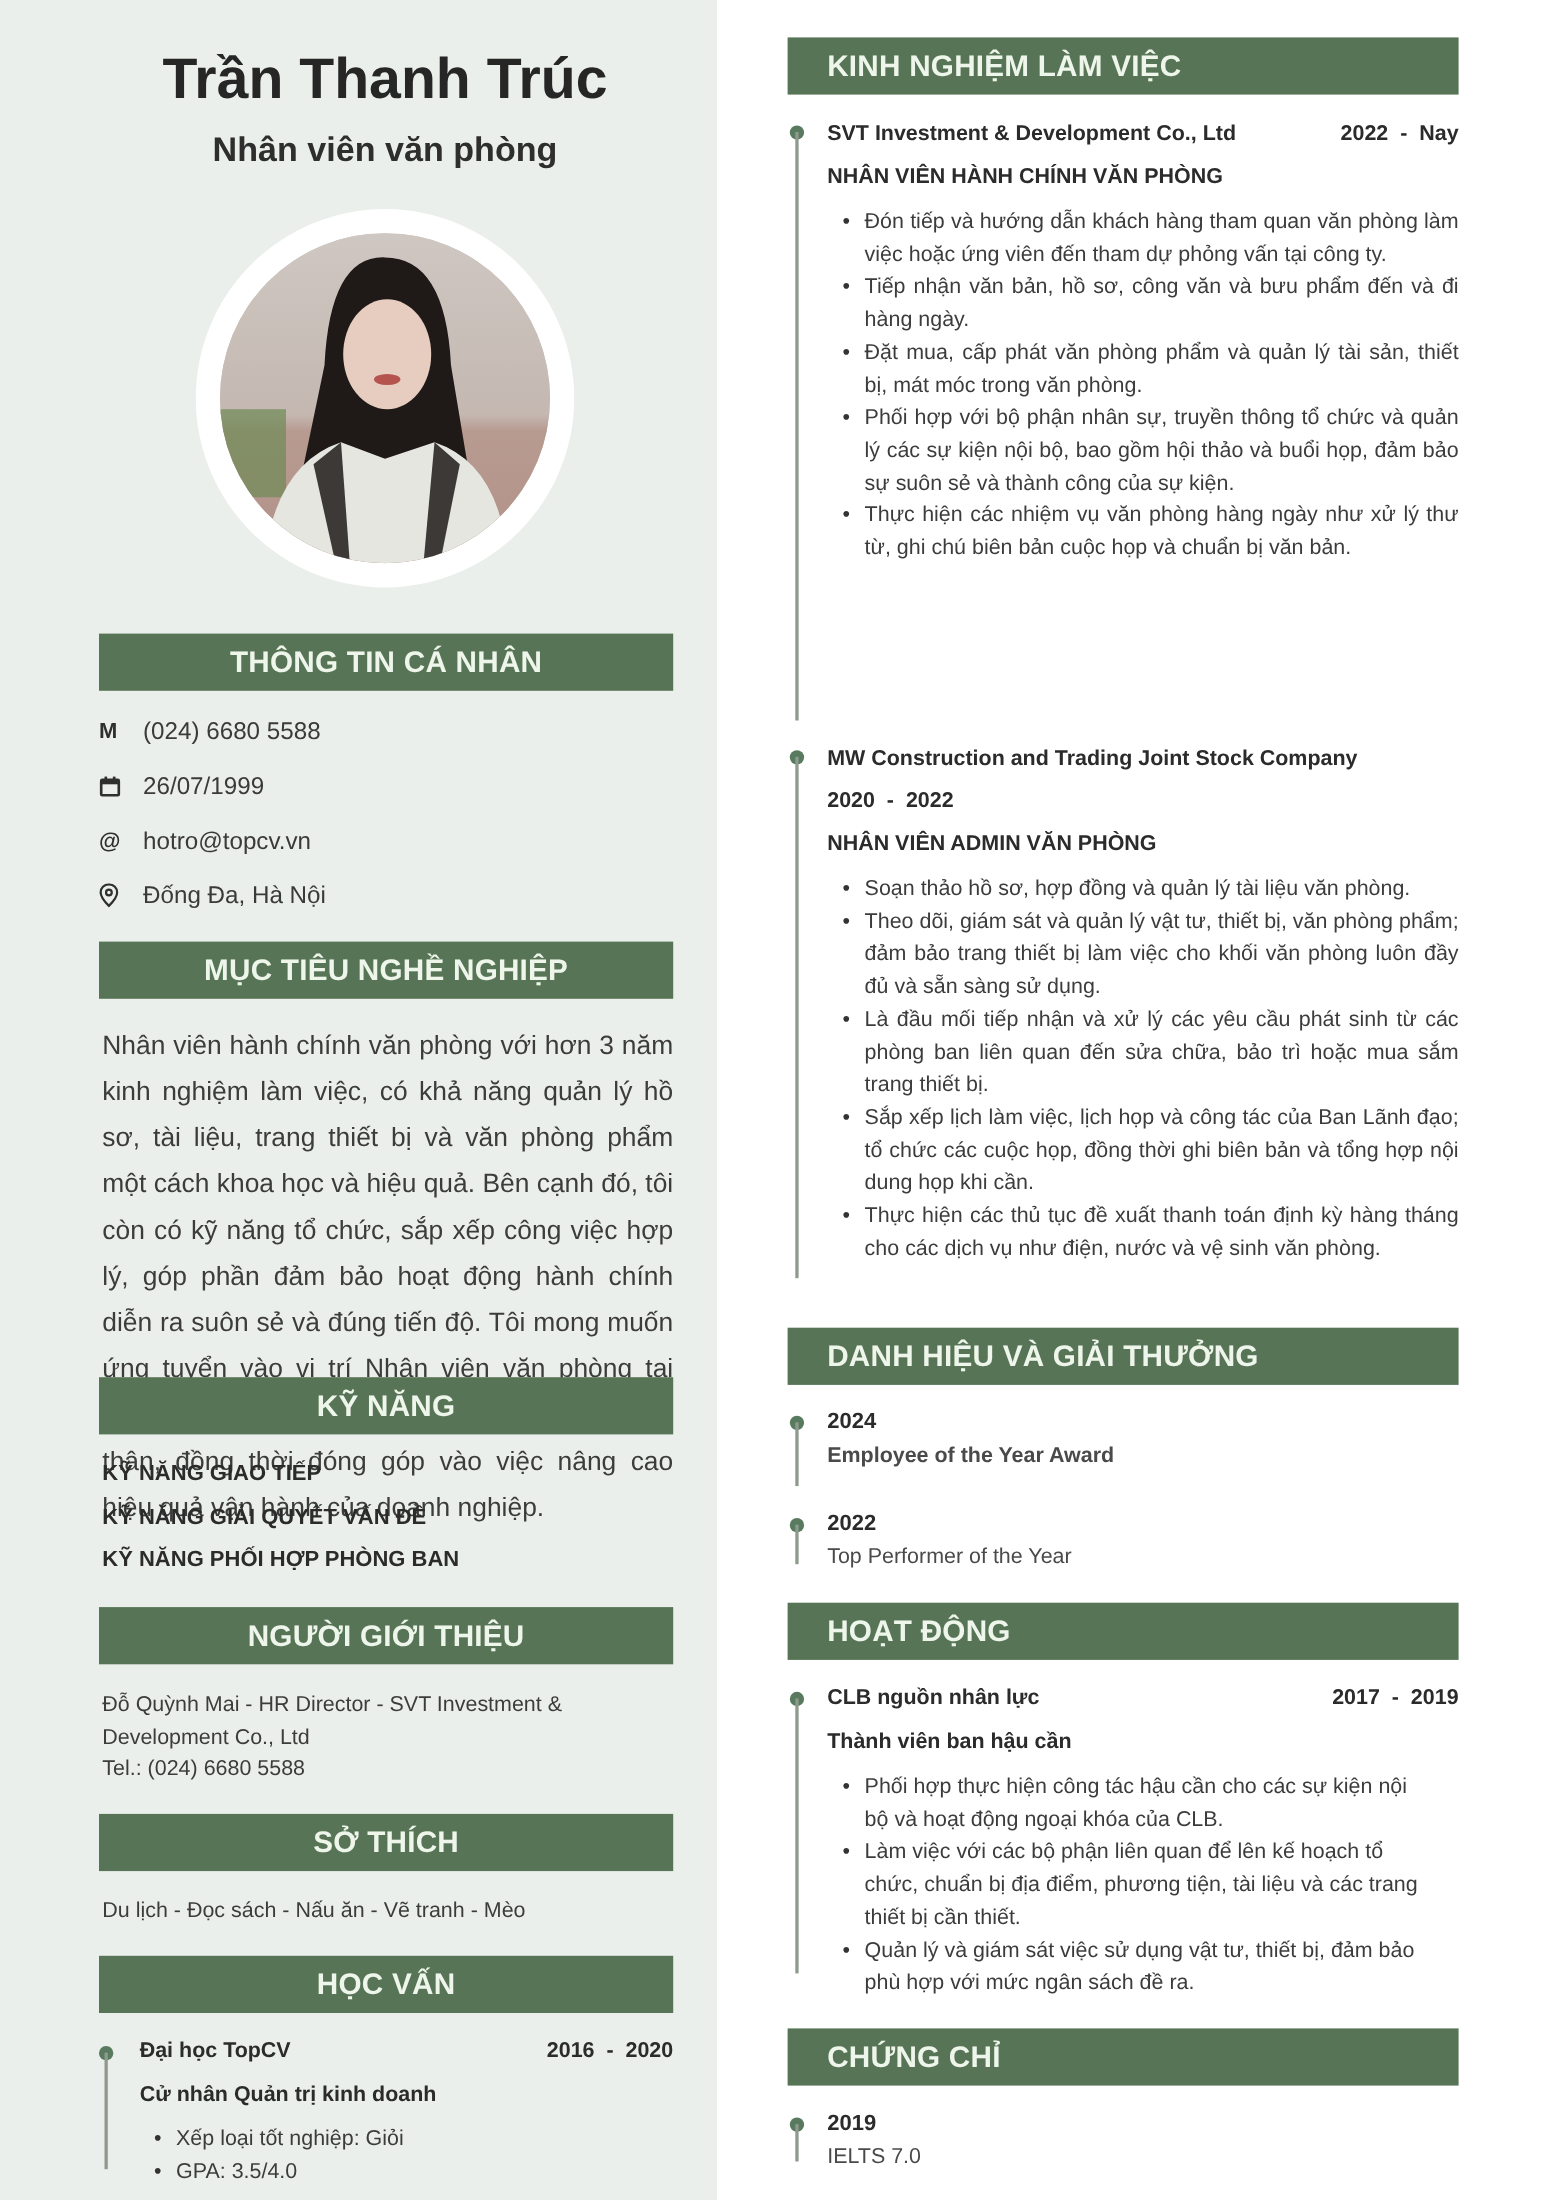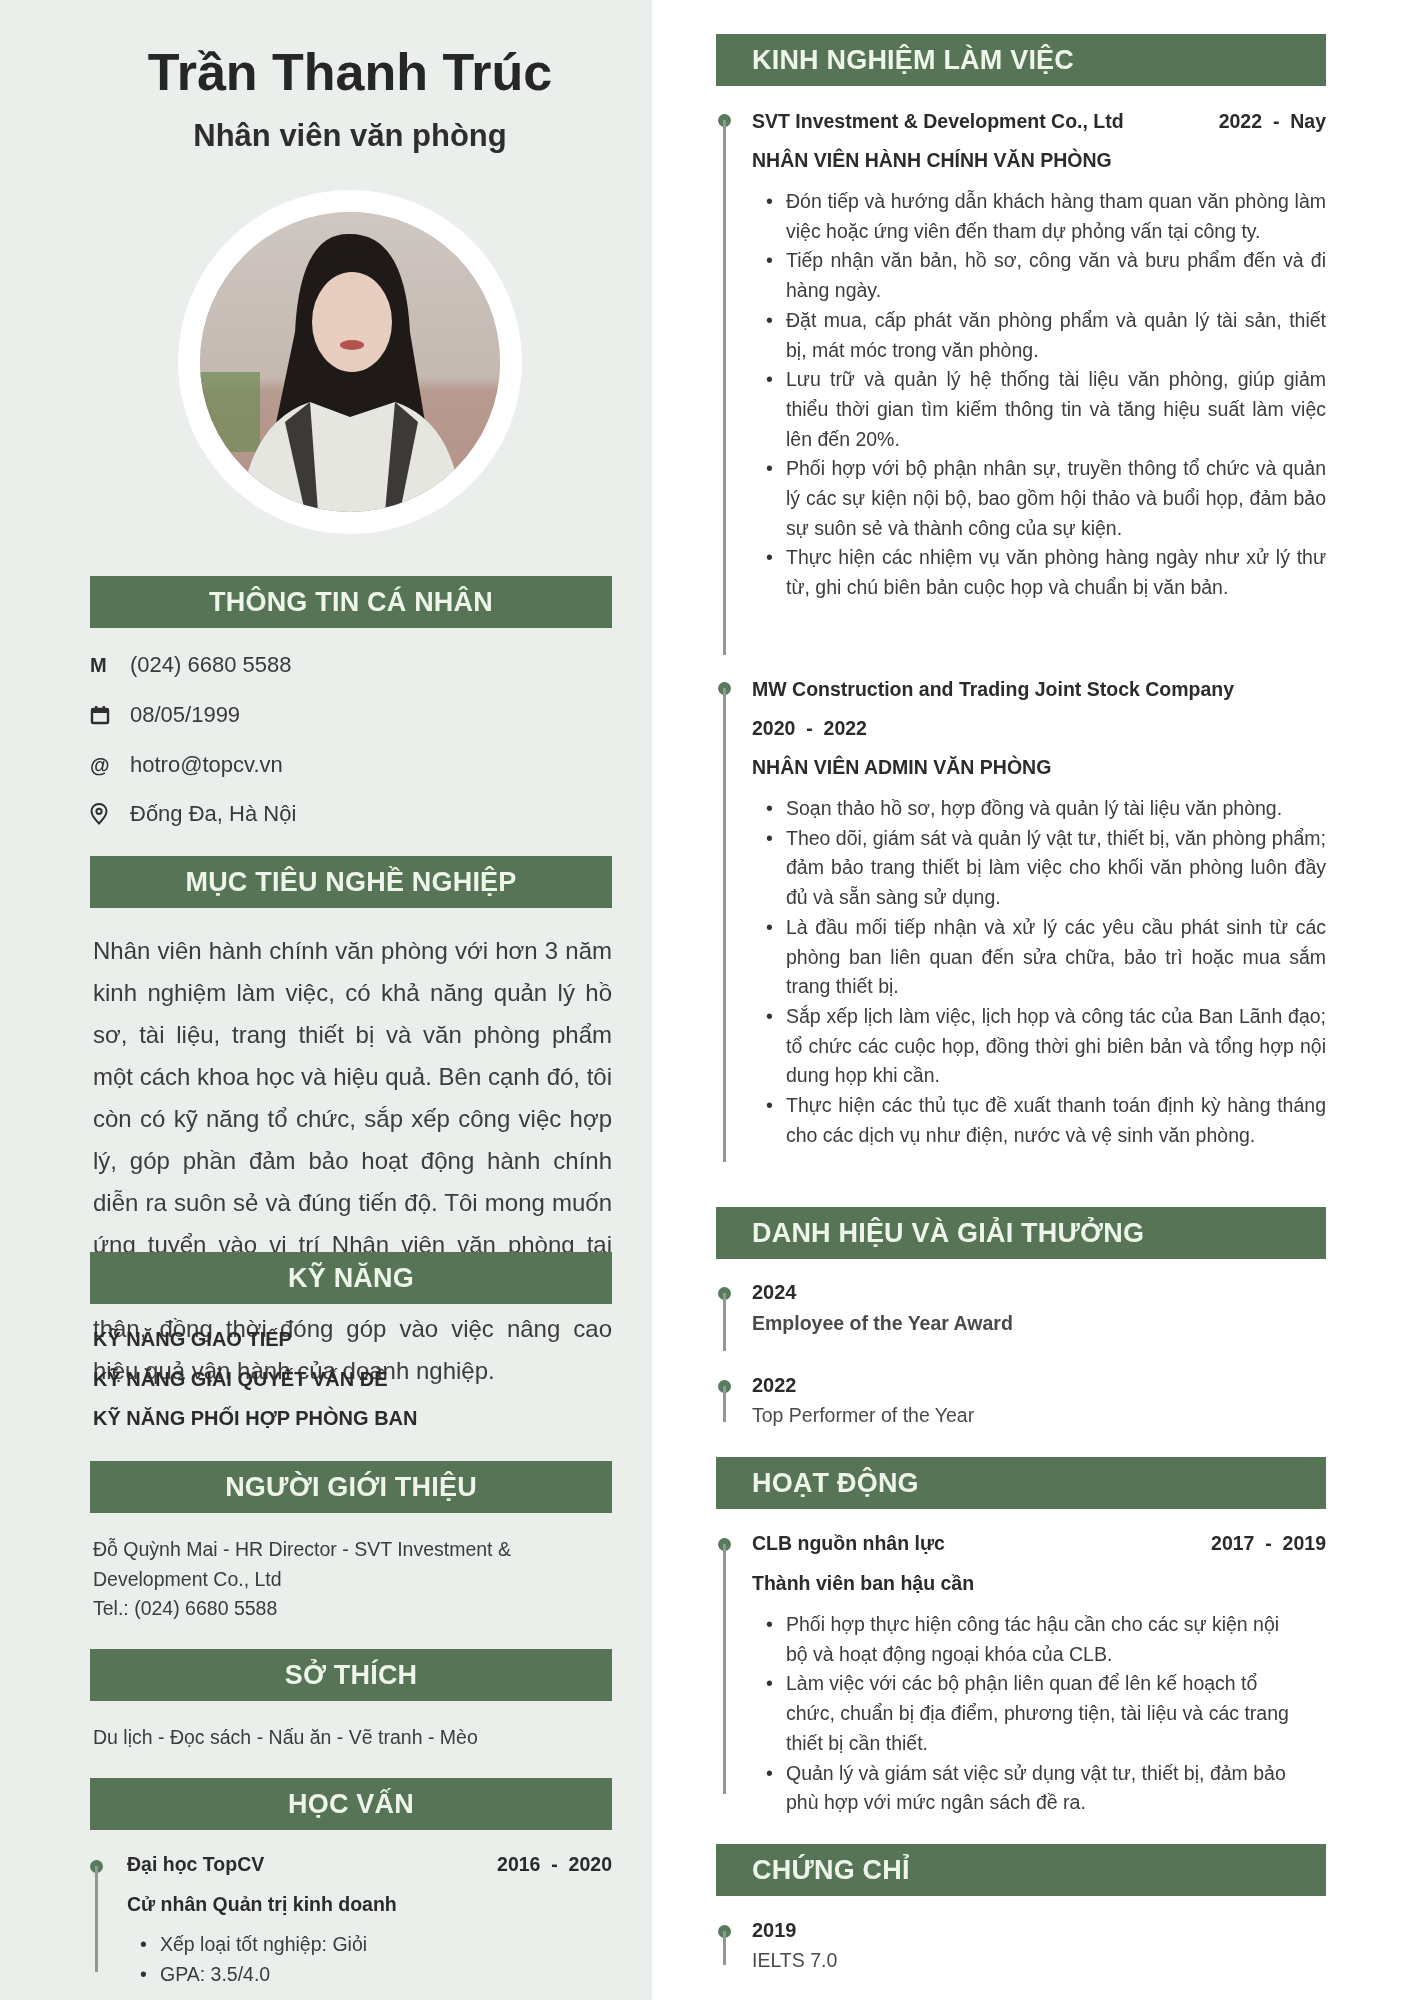--- a/index.html
+++ b/index.html
@@ -100,21 +100,21 @@
 </div>
 <div class="contact-row" style="top:700px;">
   <span class="ic">
     <svg width="20" height="20" viewBox="0 0 20 20">
         <rect x="2" y="4" width="16" height="14" rx="1" fill="none" stroke="#2f2f2f" stroke-width="2.4"></rect>
         <rect x="2" y="4" width="16" height="4" fill="#2f2f2f"></rect>
         <rect x="5" y="1" width="2.4" height="5" fill="#2f2f2f"></rect>
         <rect x="12.6" y="1" width="2.4" height="5" fill="#2f2f2f"></rect>
       </svg>
   </span>
-  <span>08/05/1999</span>
+  <span>26/07/1999</span>
 </div>
 <div class="contact-row" style="top:750px;">
   <span class="ic">@</span>
   <span>hotro@topcv.vn</span>
 </div>
 <div class="contact-row" style="top:799px;">
   <span class="ic">
     <svg width="18" height="22" viewBox="0 0 18 22">
         <path d="M9 1 C4.5 1 1.5 4.3 1.5 8.3 C1.5 13 9 20.5 9 20.5 C9 20.5 16.5 13 16.5 8.3 C16.5 4.3 13.5 1 9 1 Z" fill="none" stroke="#2f2f2f" stroke-width="2"></path>
         <circle cx="9" cy="8.3" r="2.6" fill="none" stroke="#2f2f2f" stroke-width="2"></circle>
@@ -154,21 +154,20 @@
 
 <div class="dot" style="left:718px; top:114px;"></div>
 <div class="vline" style="left:723px; top:120px; height:535px;"></div>
 <div class="abs company" style="left:752px; top:110px;">SVT Investment &amp; Development Co., Ltd</div>
 <div class="abs date" style="left:1130px; width:196px; top:110px;">2022  -  Nay</div>
 <div class="abs role" style="left:752px; top:149px;">NHÂN VIÊN HÀNH CHÍNH VĂN PHÒNG</div>
 <ul class="bullets" style="left:762px; top:187px; width:564px;">
   <li>Đón tiếp và hướng dẫn khách hàng tham quan văn phòng làm việc hoặc ứng viên đến tham dự phỏng vấn tại công ty.</li>
   <li>Tiếp nhận văn bản, hồ sơ, công văn và bưu phẩm đến và đi hàng ngày.</li>
   <li>Đặt mua, cấp phát văn phòng phẩm và quản lý tài sản, thiết bị, mát móc trong văn phòng.</li>
-  <li>Lưu trữ và quản lý hệ thống tài liệu văn phòng, giúp giảm thiểu thời gian tìm kiếm thông tin và tăng hiệu suất làm việc lên đến 20%.</li>
   <li>Phối hợp với bộ phận nhân sự, truyền thông tổ chức và quản lý các sự kiện nội bộ, bao gồm hội thảo và buổi họp, đảm bảo sự suôn sẻ và thành công của sự kiện.</li>
   <li>Thực hiện các nhiệm vụ văn phòng hàng ngày như xử lý thư từ, ghi chú biên bản cuộc họp và chuẩn bị văn bản.</li>
 </ul>
 
 <div class="dot" style="left:718px; top:682px;"></div>
 <div class="vline" style="left:723px; top:688px; height:474px;"></div>
 <div class="abs company" style="left:752px; top:678px;">MW Construction and Trading Joint Stock Company</div>
 <div class="abs date" style="left:752px; top:717px; text-align:left;">2020  -  2022</div>
 <div class="abs role" style="left:752px; top:756px;">NHÂN VIÊN ADMIN VĂN PHÒNG</div>
 <ul class="bullets" style="left:762px; top:794px; width:564px;">

